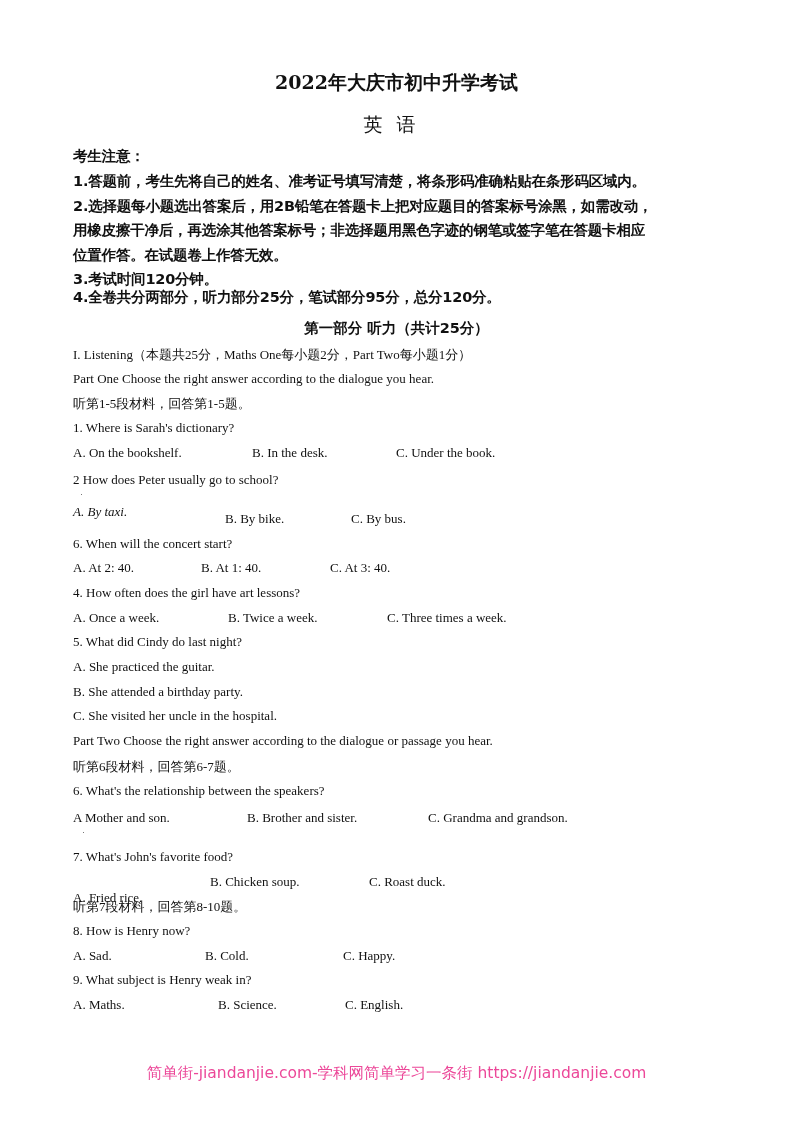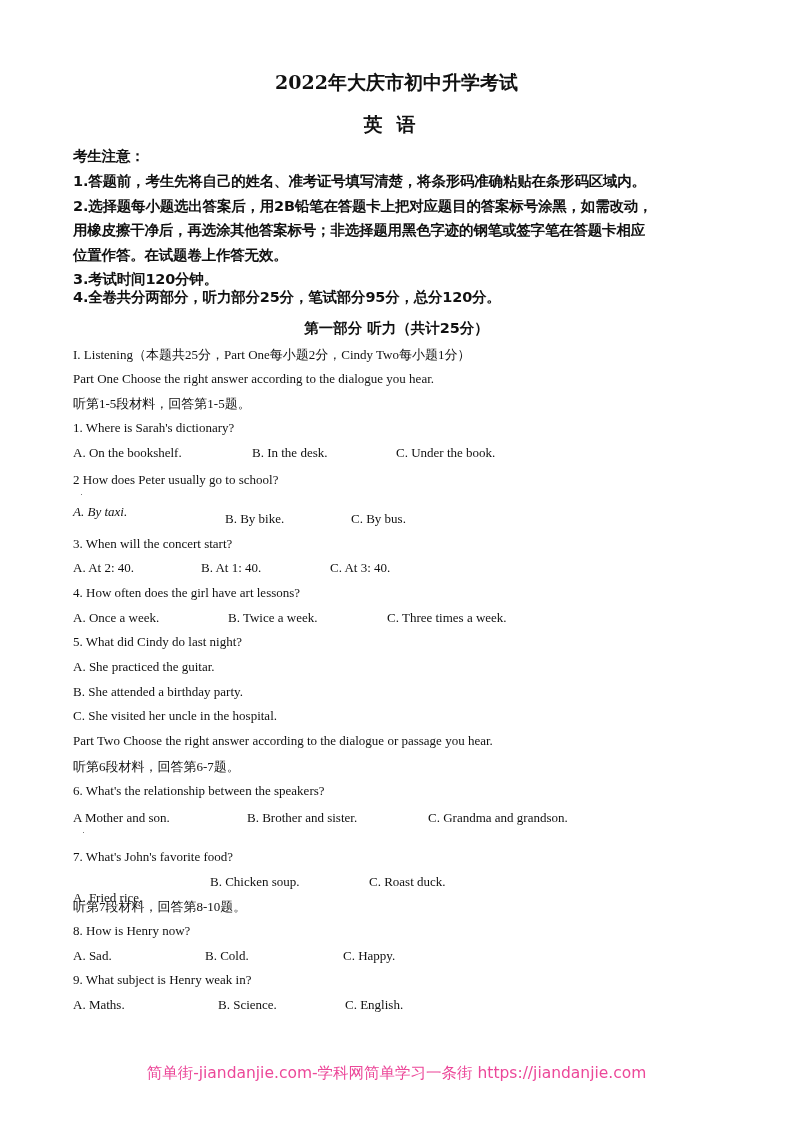--- a/index.html
+++ b/index.html
@@ -30,21 +30,21 @@
       font-weight: bold;
       font-family: "DejaVu Serif", "Liberation Serif", serif;
       letter-spacing: 0px;
     }
     .subject {
       position: absolute;
       left: 0; width: 793px;
       top: 112px;
       text-align: center;
       font-size: 19px;
-      font-weight: bold;
+      font-weight: normal;
       font-family: "DejaVu Serif", "Liberation Serif", serif;
       letter-spacing: 14px;
       padding-left: 0;
       box-sizing: border-box;
     }
     .notice {
       position: absolute;
       left: 73px;
       font-size: 14.5px;
       font-weight: bold;
@@ -98,36 +98,36 @@
   <div class="notice" style="top:147px;">考生注意：</div>
   <div class="notice" style="top:172px;">1.答题前，考生先将自己的姓名、准考证号填写清楚，将条形码准确粘贴在条形码区域内。</div>
   <div class="notice" style="top:197px;">2.选择题每小题选出答案后，用2B铅笔在答题卡上把对应题目的答案标号涂黑，如需改动，</div>
   <div class="notice" style="top:246px;">位置作答。在试题卷上作答无效。</div>
   <div class="notice" style="top:221px;">用橡皮擦干净后，再选涂其他答案标号；非选择题用黑色字迹的钢笔或签字笔在答题卡相应</div>
   <div class="notice" style="top:270px;">3.考试时间120分钟。</div>
   <div class="notice" style="top:288px;">4.全卷共分两部分，听力部分25分，笔试部分95分，总分120分。</div>
 
   <div class="section-title">第一部分  听力（共计25分）</div>
 
-  <div class="line" style="top:346px;">I. Listening（本题共25分，Part One每小题2分，Cindy Two每小题1分）</div>
+  <div class="line" style="top:346px;">I. Listening（本题共25分，Maths One每小题2分，Part Two每小题1分）</div>
   <div class="line" style="top:371px;">Part One Choose the right answer according to the dialogue you hear.</div>
   <div class="line" style="top:395px;">听第1-5段材料，回答第1-5题。</div>
 
   <div class="line" style="top:420px;">1. Where is Sarah's dictionary?</div>
   <div class="opt" style="left:73px; top:445px;">A. On the bookshelf.</div>
   <div class="opt" style="left:252px; top:445px;">B. In the desk.</div>
   <div class="opt" style="left:396px; top:445px;">C. Under the book.</div>
 
   <div class="line" style="top:472px;">2   How does Peter usually go to school?</div>
   <div class="dot" style="left:81px; top:494px;"></div>
   <div class="opt" style="left:73px; top:504px;font-style:italic;">A. By taxi.</div>
   <div class="opt" style="left:225px; top:511px;">B. By bike.</div>
   <div class="opt" style="left:351px; top:511px;">C. By bus.</div>
 
-  <div class="line" style="top:536px;">3. When will the concert start?</div>
+  <div class="line" style="top:536px;">6. When will the concert start?</div>
   <div class="opt" style="left:73px; top:560px;">A. At 2: 40.</div>
   <div class="opt" style="left:201px; top:560px;">B. At 1: 40.</div>
   <div class="opt" style="left:330px; top:560px;">C. At 3: 40.</div>
 
   <div class="line" style="top:585px;">4. How often does the girl have art lessons?</div>
   <div class="opt" style="left:73px; top:610px;">A. Once a week.</div>
   <div class="opt" style="left:228px; top:610px;">B. Twice a week.</div>
   <div class="opt" style="left:387px; top:610px;">C. Three times a week.</div>
 
   <div class="line" style="top:634px;">5. What did Cindy do last night?</div>

